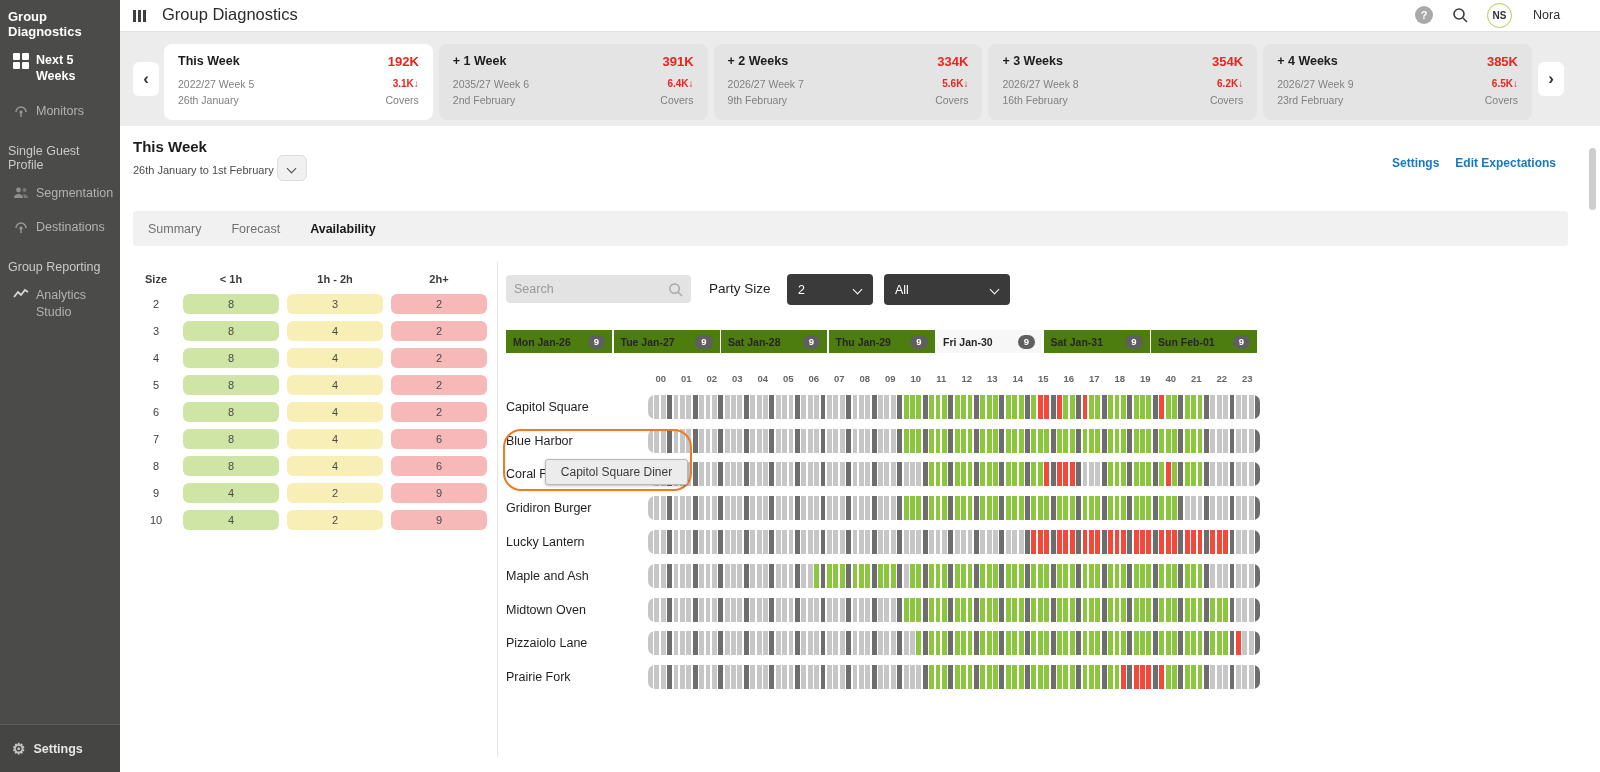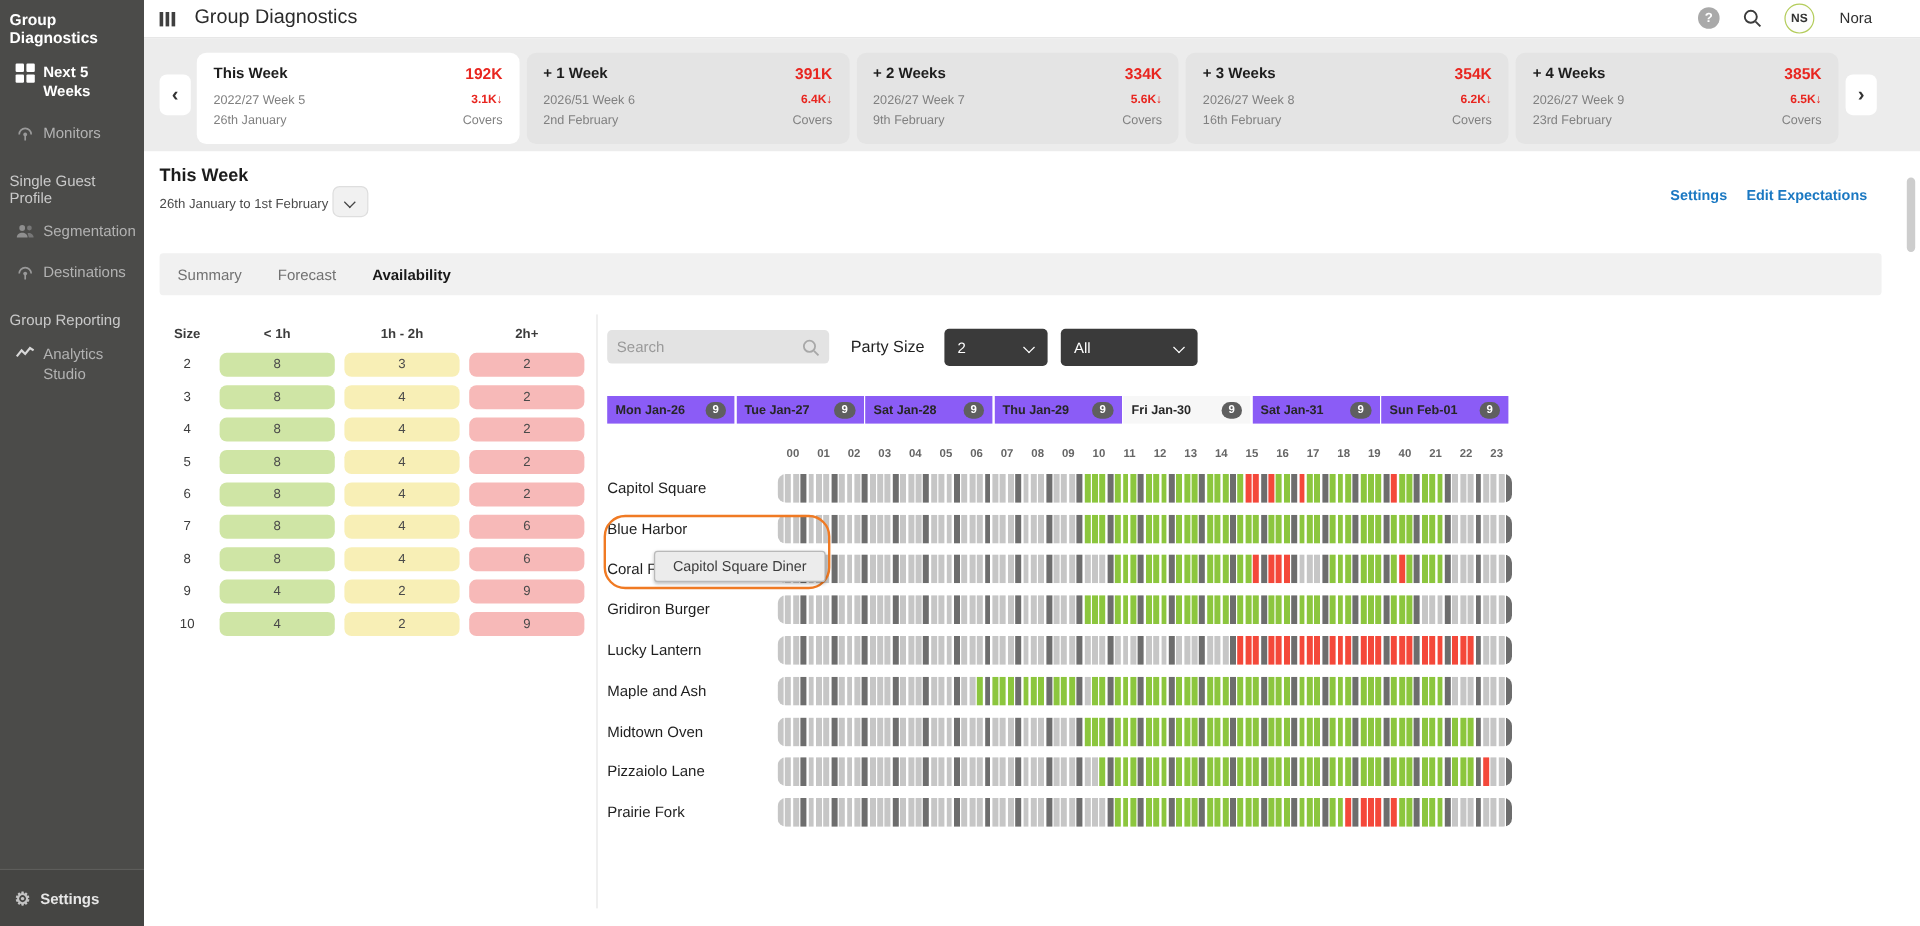--- a/index.html
+++ b/index.html
@@ -90,30 +90,30 @@
                 border-radius:4px; }
   .search-box input { width:160px; height:28px; border:none; background:transparent; outline:none;
                       padding:0 8px; font-size:12.5px; color:#555; font-family:"Liberation Sans",sans-serif; }
   .search-box input::placeholder { color:#9a9a9a; }
   .search-box svg { position:absolute; right:8px; top:7px; }
   .ps-label { position:absolute; left:709px; top:281px; font-size:13.5px; color:#1f1f1f; }
   .dd { position:absolute; top:274px; height:31px; background:#3a3a3a; border-radius:4px; color:#fff;
         font-size:12.5px; display:flex; align-items:center; justify-content:space-between;
         padding:0 11px; cursor:pointer; }
   .dd1 { left:787px; width:86px; }
-  .dd2 { left:884px; width:114px; }
+  .dd2 { left:884px; width:126px; }
   .chev { position:relative; width:8px; height:8px; }
   .chev::after { content:""; position:absolute; left:0; top:0; width:6px; height:6px;
                  border-right:1.8px solid #fff; border-bottom:1.8px solid #fff; transform:rotate(45deg); }
   .date-dd .chev { position:absolute; }
   .date-dd .chev::after { border-color:#444; }
 
   
   .day-tabs { position:absolute; left:506px; top:330px; display:flex; gap:1.5px; }
-  .day-tab { flex:0 0 106px; height:23px; background:#8b5cf6; display:flex; align-items:center;
+  .day-tab { flex:0 0 106px; height:23px; background:#4d7c0f; display:flex; align-items:center;
              justify-content:space-between; padding:0 7px; cursor:pointer; }
   .day-tab.active { background:#f7f7f7; }
   .day-tab .lbl { font-size:10.5px; font-weight:bold; color:#262626; }
   .day-tab .badge { background:#5f5f5f; color:#fff; font-size:9.5px; font-weight:bold;
                     border-radius:8px; padding:1.5px 6px; }
 
   
   .hours-row { position:absolute; left:648px; top:373px; width:612px; display:flex; }
   .hours-row span { flex:1 1 0; text-align:center; font-size:9.5px; font-weight:bold; color:#666; }
   .venues { position:absolute; left:506px; top:390px; width:754px; }
@@ -234,21 +234,21 @@
             </div>
           </div>
         </div>
         <div class="card">
           <div class="card-top">
             <span class="card-title">+ 1 Week</span>
             <span class="card-value">391K</span>
           </div>
           <div class="card-sub">
             <div class="card-lines">
-              <div>2026/51 Week 6</div>
+              <div>2035/27 Week 6</div>
               <div>2nd February</div>
             </div>
             <div class="card-delta">
               <div class="d">6.4K↓</div>
               <div class="c">Covers</div>
             </div>
           </div>
         </div>
         <div class="card">
           <div class="card-top">

